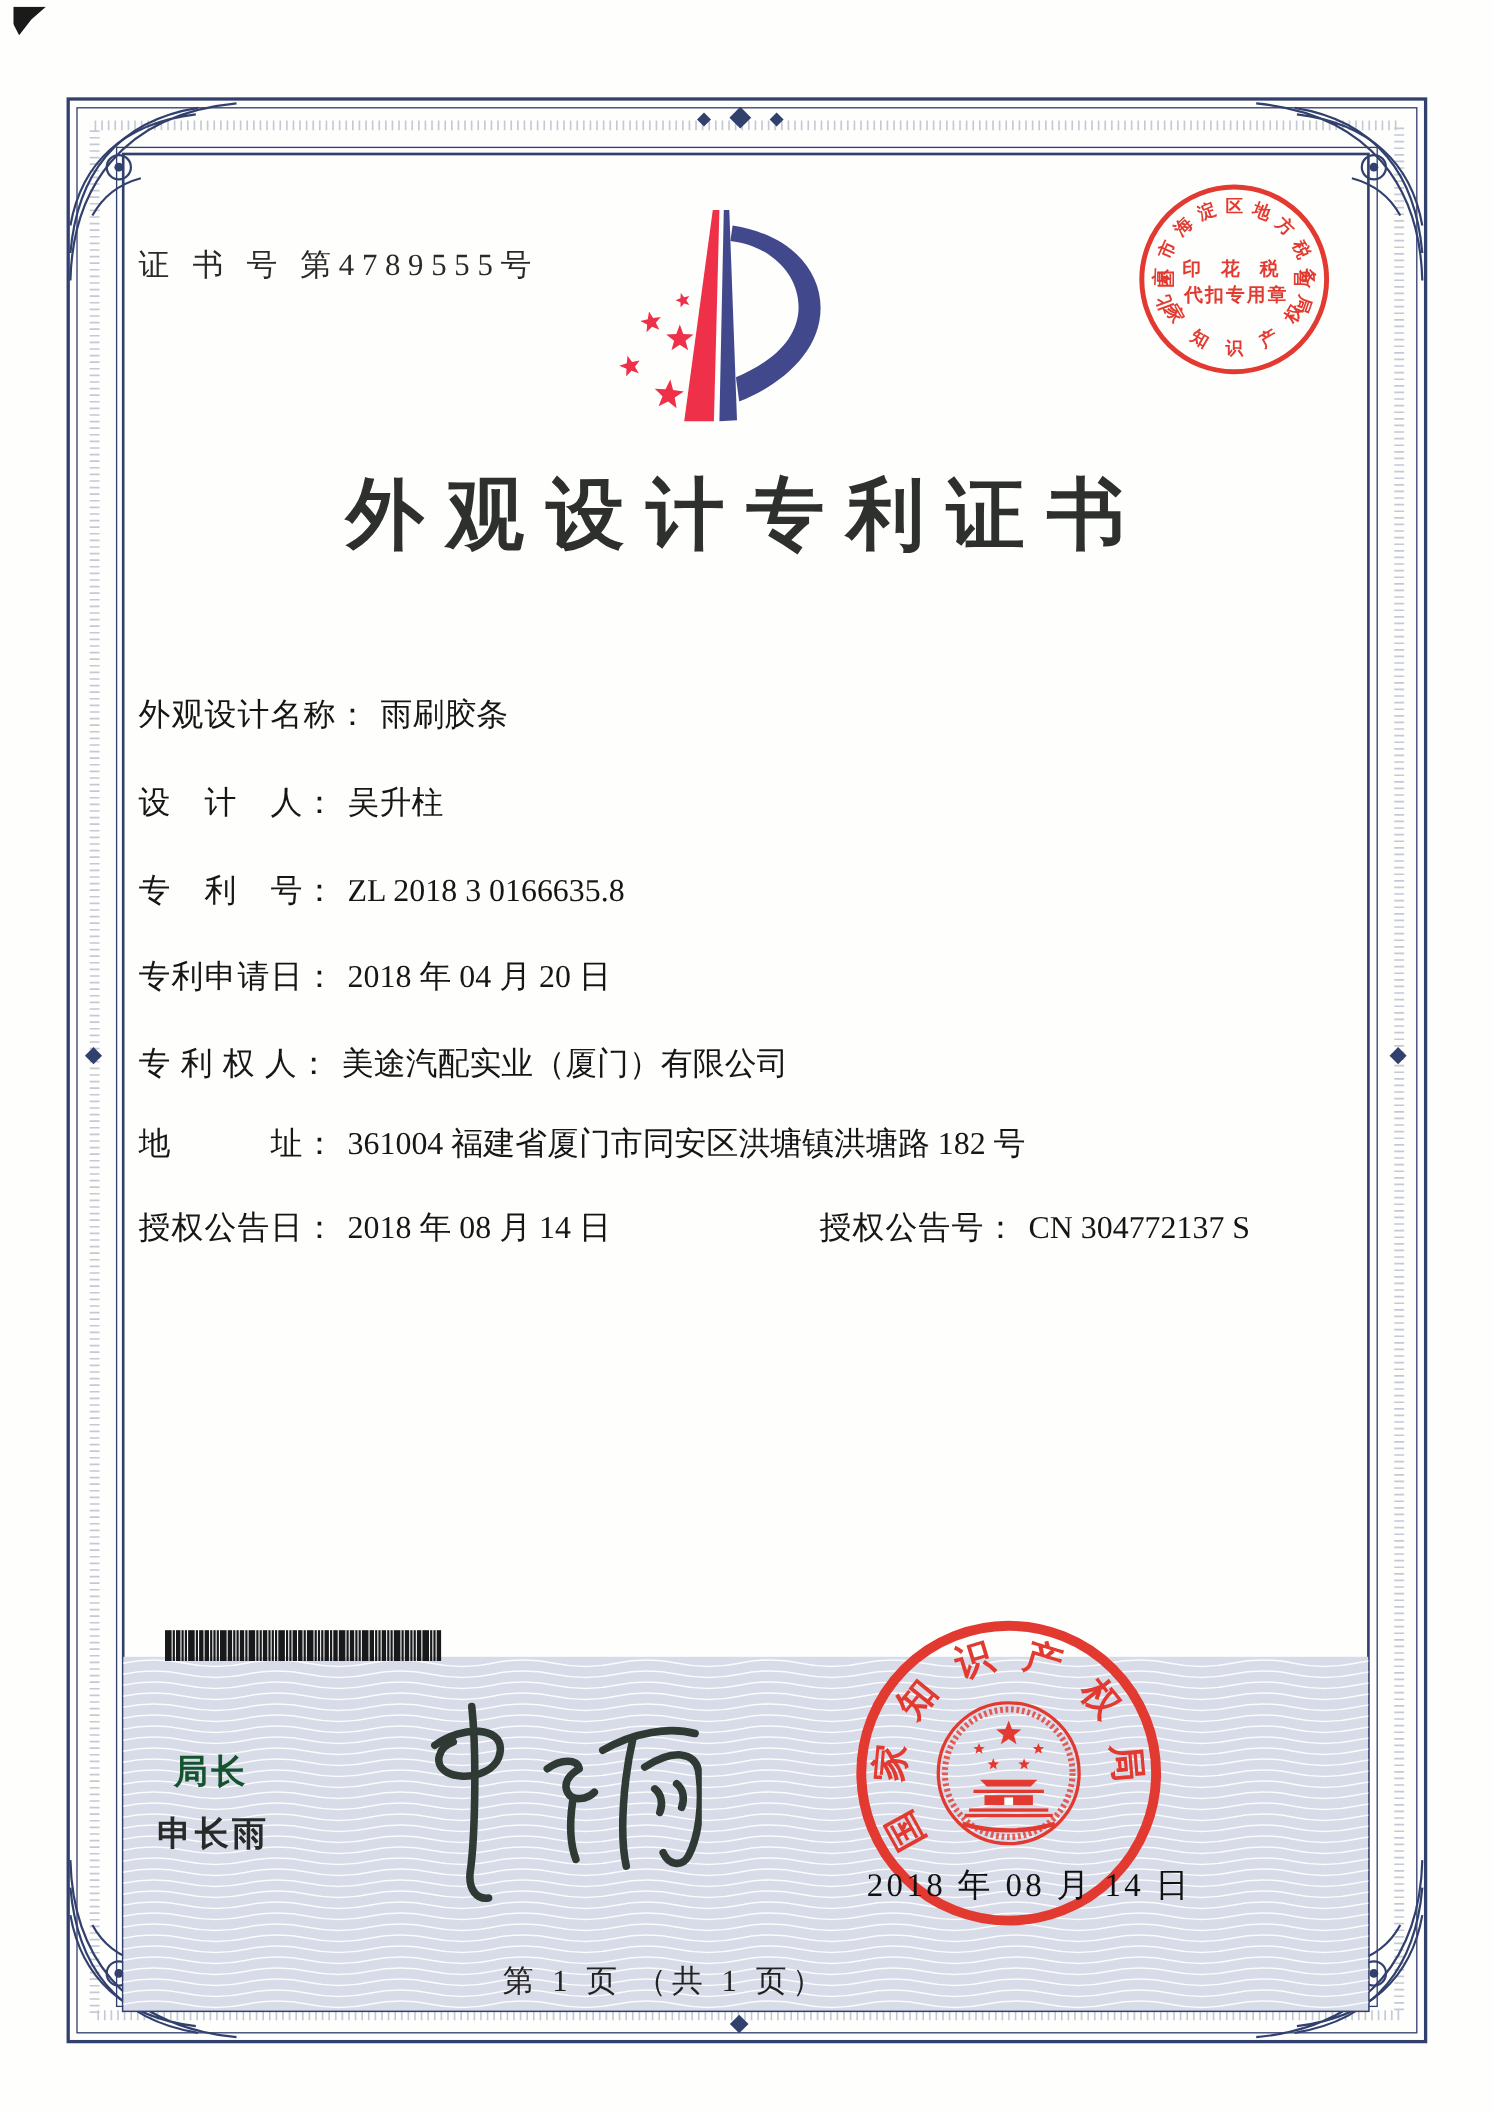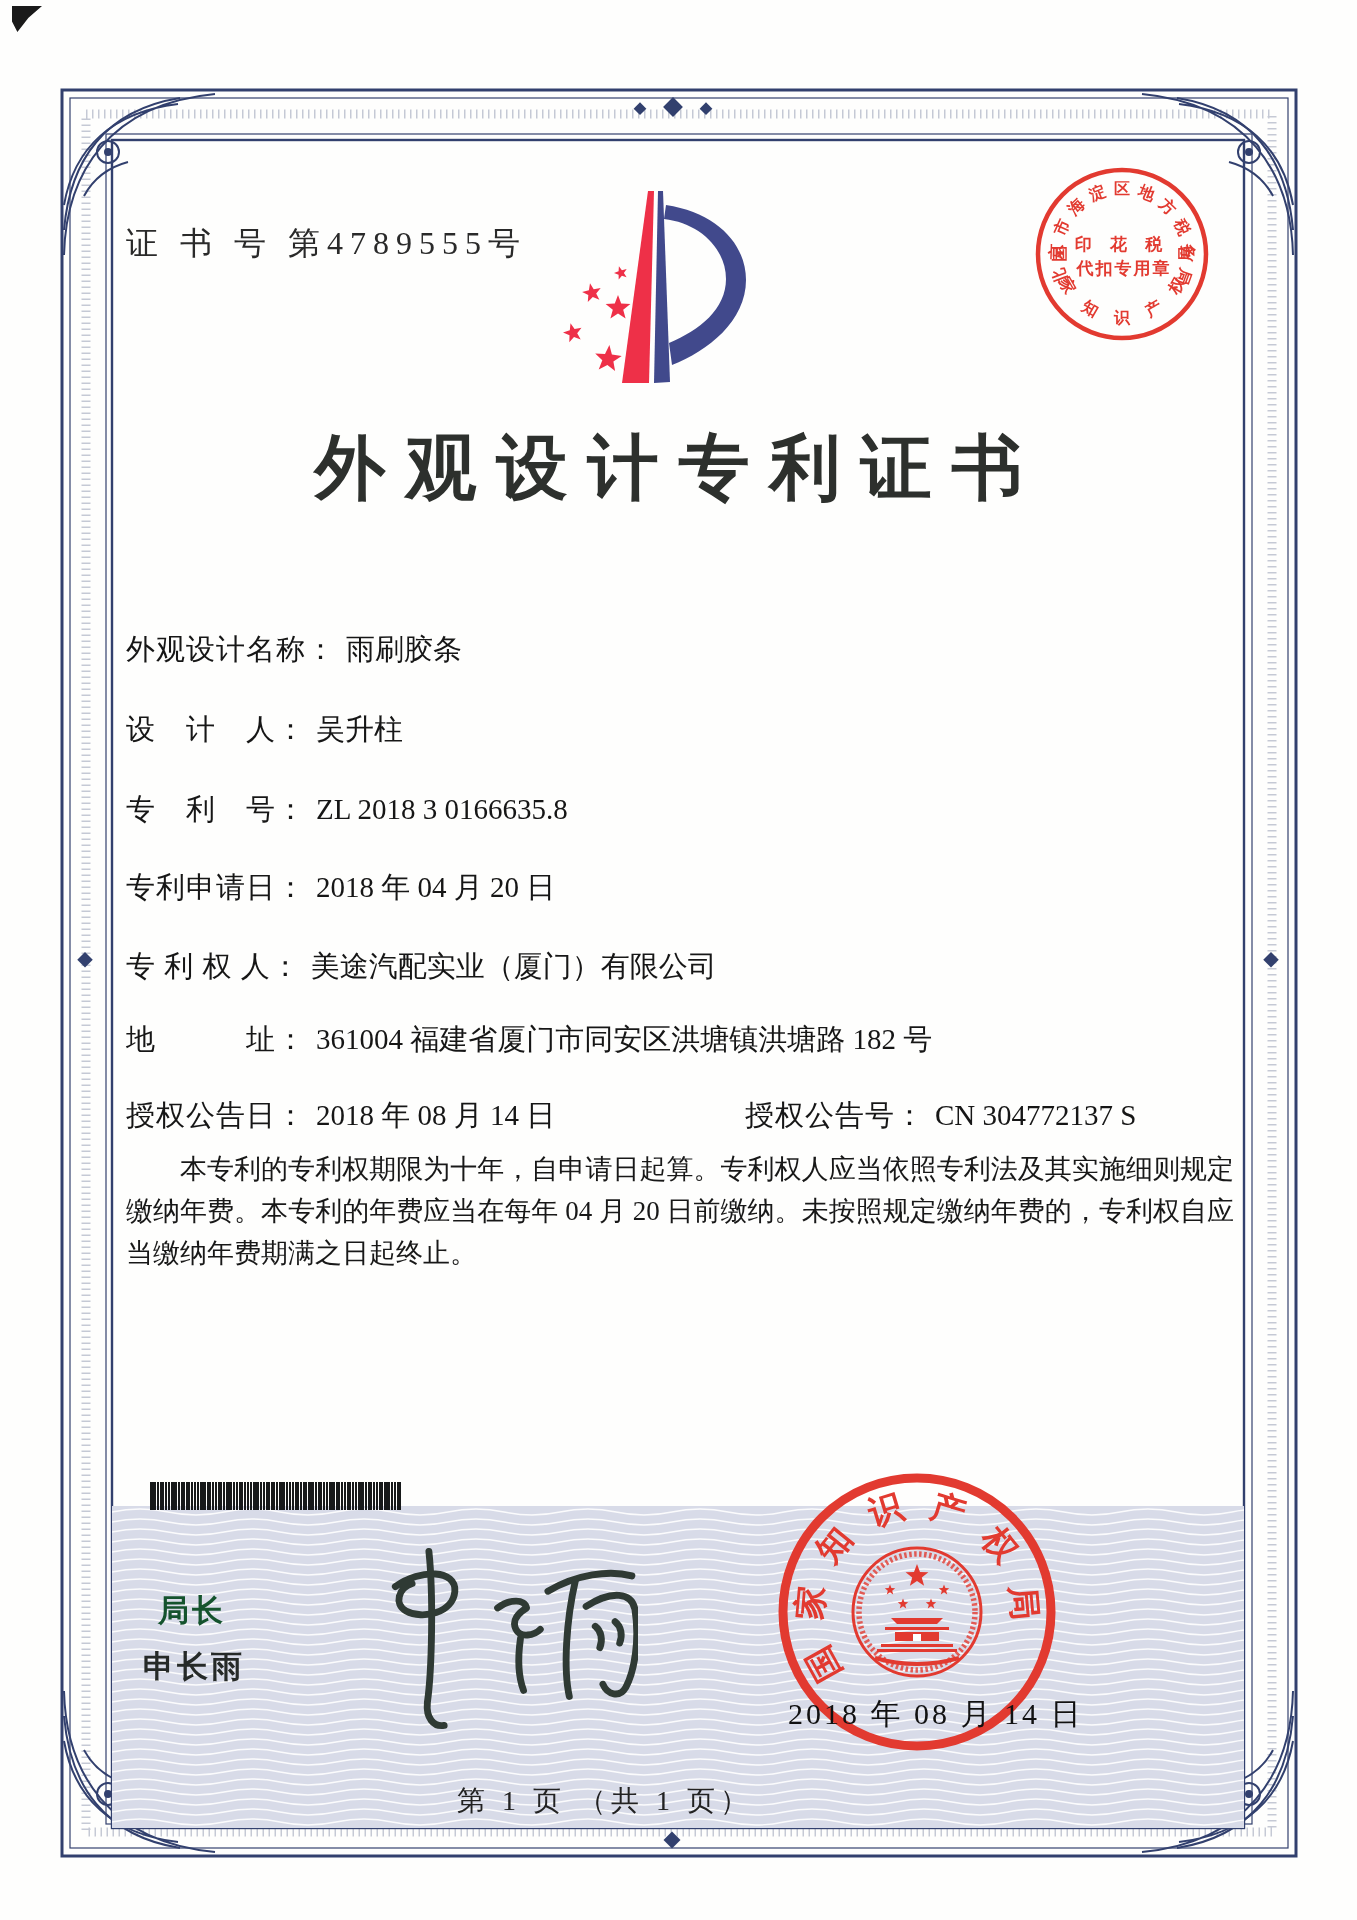--- a/index.html
+++ b/index.html
@@ -4,21 +4,21 @@
 <style>
   html,body{margin:0;padding:0;}
   body{
     width:1357px;height:1920px;position:relative;overflow:hidden;
     background:#fefefd;
     font-family:"Liberation Serif","DejaVu Serif",serif;
     color:#1c1c1c;
   }
   .abs{position:absolute;}
   #frame-svg{left:0;top:0;}
-  #cert-no{left:126px;top:222px;font-size:32px;letter-spacing:7px;color:#2a2a2a;text-align:right;}
+  #cert-no{left:126px;top:222px;font-size:28px;letter-spacing:7px;color:#2a2a2a;text-align:right;}
   #logo-svg{left:550px;top:183px;}
   #tax-seal-svg{left:1030px;top:162px;}
   #page-title{left:0;top:421px;width:1357px;text-align:center;
     font-size:71px;font-weight:bold;letter-spacing:20px;color:#2d302d;}
   .field-row{left:126px;font-size:29px;color:#161616;white-space:nowrap;}
   .field-row .lbl{letter-spacing:1px;}
   .field-row .val{margin-left:10px;}
   #row-pubno{left:745px;}
   #paragraphs{left:126px;top:1148px;width:1108px;}
   #paragraphs p{
@@ -141,21 +141,20 @@
   <span class="lbl">地　　　址：</span><span class="val">361004 福建省厦门市同安区洪塘镇洪塘路 182 号</span>
 </div>
 <div class="abs field-row" style="top:1096px">
   <span class="lbl">授权公告日：</span><span class="val">2018 年 08 月 14 日</span>
 </div>
 <div class="abs field-row" id="row-pubno" style="top:1096px">
   <span class="lbl">授权公告号：</span><span class="val">CN 304772137 S</span>
 </div>
 
 <div id="paragraphs" class="abs">
-  <p>本专利的专利权期限为十年，自申请日起算。专利权人应当依照专利法及其实施细则规定缴纳年费。本专利的年费应当在每年 04 月 20 日前缴纳。未按照规定缴纳年费的，专利权自应当缴纳年费期满之日起终止。</p>
 </div>
 
 <svg id="wave-band" class="abs" width="1132" height="322" viewBox="0 0 1132 322">
   <rect x="0" y="0" width="1132" height="322" fill="#d8dbe8"></rect>
   <g id="wave-lines" fill="none" stroke="#ffffff" stroke-width="1.4" opacity="0.9">
       <path d="M0 6 q28 -6 56 0 q28 6 56 0 q28 -6 56 0 q28 6 56 0 q28 -6 56 0 q28 6 56 0 q28 -6 56 0 q28 6 56 0 q28 -6 56 0 q28 6 56 0 q28 -6 56 0 q28 6 56 0 q28 -6 56 0 q28 6 56 0 q28 -6 56 0 q28 6 56 0 q28 -6 56 0 q28 6 56 0 q28 -6 56 0 q28 6 56 0 q28 -6 56 0"></path>
       <path d="M0 16 q28 -6 56 0 q28 6 56 0 q28 -6 56 0 q28 6 56 0 q28 -6 56 0 q28 6 56 0 q28 -6 56 0 q28 6 56 0 q28 -6 56 0 q28 6 56 0 q28 -6 56 0 q28 6 56 0 q28 -6 56 0 q28 6 56 0 q28 -6 56 0 q28 6 56 0 q28 -6 56 0 q28 6 56 0 q28 -6 56 0 q28 6 56 0 q28 -6 56 0"></path>
       <path d="M0 26 q28 -6 56 0 q28 6 56 0 q28 -6 56 0 q28 6 56 0 q28 -6 56 0 q28 6 56 0 q28 -6 56 0 q28 6 56 0 q28 -6 56 0 q28 6 56 0 q28 -6 56 0 q28 6 56 0 q28 -6 56 0 q28 6 56 0 q28 -6 56 0 q28 6 56 0 q28 -6 56 0 q28 6 56 0 q28 -6 56 0 q28 6 56 0 q28 -6 56 0"></path>
       <path d="M0 36 q28 -6 56 0 q28 6 56 0 q28 -6 56 0 q28 6 56 0 q28 -6 56 0 q28 6 56 0 q28 -6 56 0 q28 6 56 0 q28 -6 56 0 q28 6 56 0 q28 -6 56 0 q28 6 56 0 q28 -6 56 0 q28 6 56 0 q28 -6 56 0 q28 6 56 0 q28 -6 56 0 q28 6 56 0 q28 -6 56 0 q28 6 56 0 q28 -6 56 0"></path>
       <path d="M0 46 q28 -6 56 0 q28 6 56 0 q28 -6 56 0 q28 6 56 0 q28 -6 56 0 q28 6 56 0 q28 -6 56 0 q28 6 56 0 q28 -6 56 0 q28 6 56 0 q28 -6 56 0 q28 6 56 0 q28 -6 56 0 q28 6 56 0 q28 -6 56 0 q28 6 56 0 q28 -6 56 0 q28 6 56 0 q28 -6 56 0 q28 6 56 0 q28 -6 56 0"></path>

